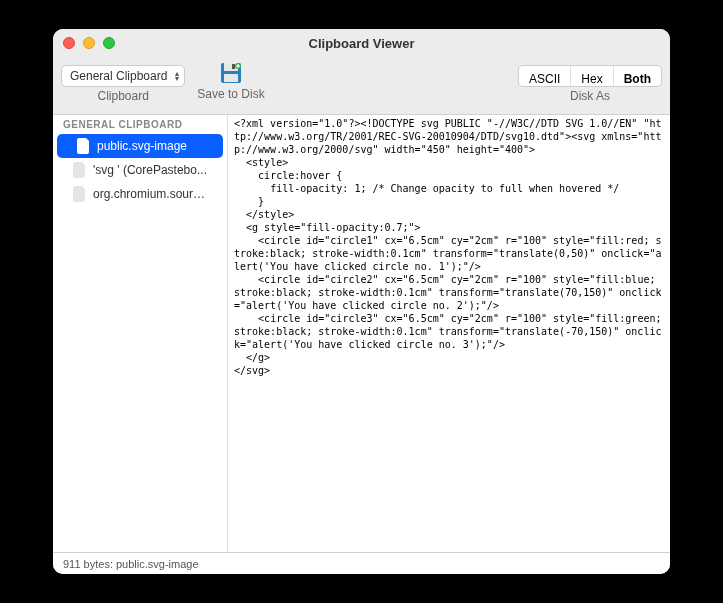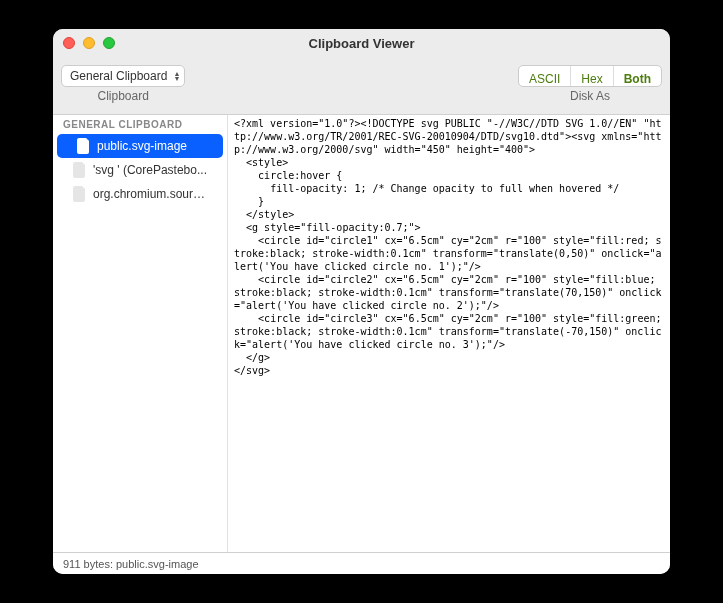--- a/index.html
+++ b/index.html
@@ -106,21 +106,21 @@
       border-radius: 5px;
       height: 22px;
       overflow: hidden;
       margin-top: 6px;
     }
     .segmented button {
       border: none;
       background: transparent;
       font-size: 12px;
       padding: 6px 10px;
-      color: #4d7c0f;
+      color: #000000;
       border-right: 1px solid #ddd;
       cursor: pointer;
     }
     .segmented button:last-child { border-right: none; font-weight: bold; }
     .content {
       flex: 1;
       display: flex;
       overflow: hidden;
       background: #fff;
     }
@@ -207,20 +207,33 @@
       <div class="dropdown">
         <span>General Clipboard</span>
         <span class="dropdown-arrows">
           <span>▲</span>
             <span>▼</span>
         </span>
       </div>
       <div class="toolbar-label">Clipboard</div>
     </div>
 
+    <div class="toolbar-section icon-col">
+      <div class="toolbar-btn save-icon">
+        <svg width="26" height="26" viewBox="0 0 26 26">
+          <rect x="3" y="3" width="20" height="20" rx="2" fill="#2a7fbf"></rect>
+          <rect x="6" y="3" width="14" height="8" fill="#e8e8e8"></rect>
+          <rect x="14" y="4" width="3" height="5" fill="#555"></rect>
+          <rect x="6" y="14" width="14" height="8" fill="#e8e8e8"></rect>
+          <circle cx="20" cy="6" r="3" fill="#3cb043"></circle>
+          <path d="M20 4 v4 M18 6 h4" stroke="#fff" stroke-width="1.2"></path>
+        </svg>
+      </div>
+      <div class="toolbar-label">Save to Disk</div>
+    </div>
 
 
     <div class="toolbar-spacer"></div>
 
     <div class="toolbar-section">
       <div class="segmented">
         <button>ASCII</button>
         <button>Hex</button>
         <button>Both</button>
       </div>

